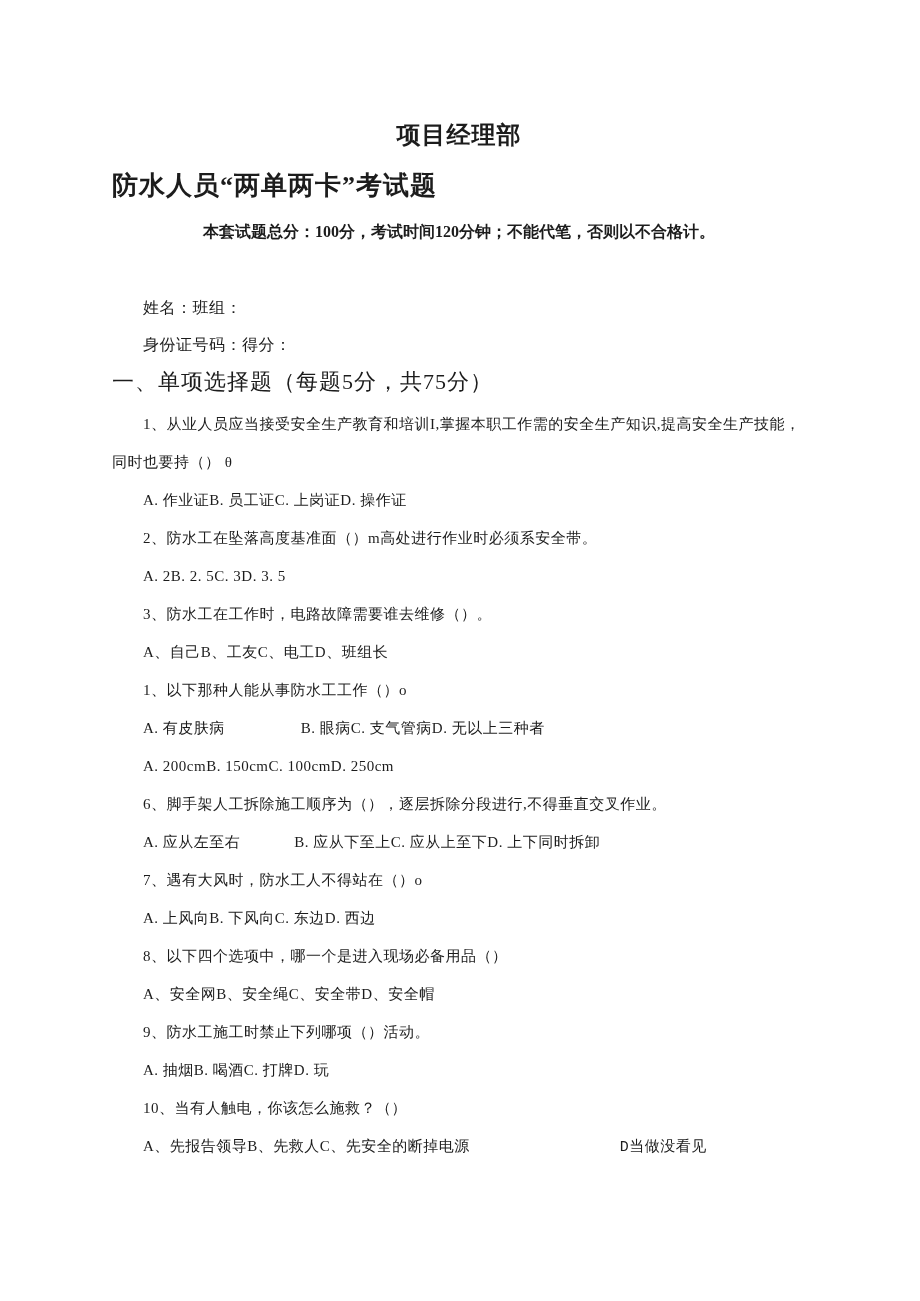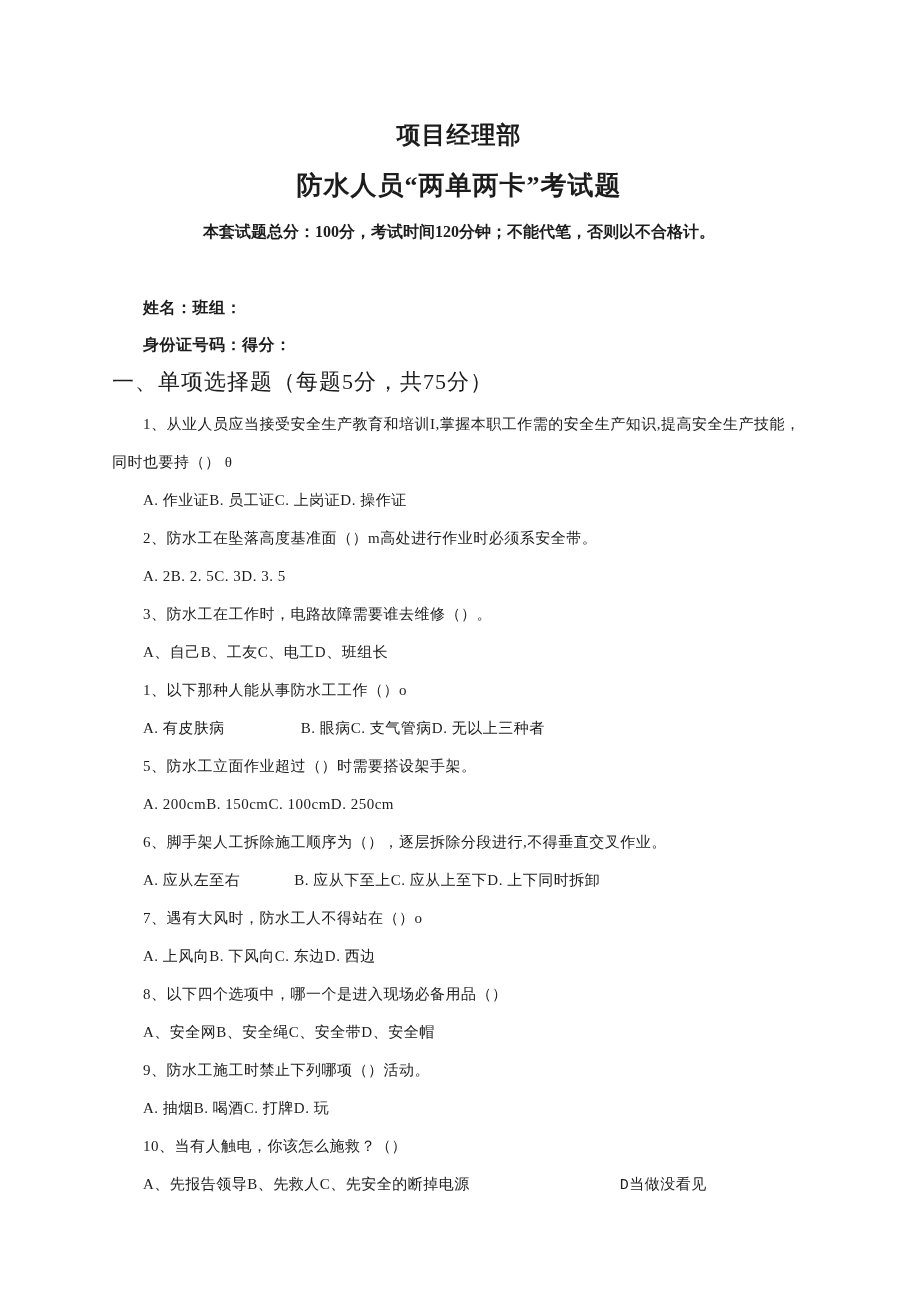--- a/index.html
+++ b/index.html
@@ -24,41 +24,40 @@
   .title1 {
     margin: 0;
     text-align: center;
     font-size: 24px;
     line-height: 30px;
     font-weight: 700;
     letter-spacing: 1px;
   }
   .title2 {
     margin: 18px 0 0 0;
-    text-align: center;
     font-size: 26px;
     line-height: 36px;
     font-weight: 700;
     letter-spacing: 1px;
   }
   .notice {
     margin: 17px 0 16px 0;
     text-align: center;
     font-size: 16px;
     line-height: 22px;
     font-weight: 700;
   }
   .fields {
     margin-top: 53px;
   }
   .field {
     margin: 0 0 0 31px;
     font-size: 16px;
     line-height: 24px;
-    font-weight: 700;
+    font-weight: 400;
     letter-spacing: 0.5px;
   }
   .field + .field {
     margin-top: 13px;
   }
   .section-heading {
     margin: 10px 0 0 0;
     font-size: 22px;
     line-height: 30px;
     font-weight: 400;
@@ -97,21 +96,20 @@
 
   <div class="questions" id="questions">
       <p>1、从业人员应当接受安全生产教育和培训I,掌握本职工作需的安全生产知识,提高安全生产技能，同时也要持（） θ</p>
       <p><span class="opt-seg">A. 作业证B. 员工证C. 上岗证D. 操作证</span></p>
       <p>2、防水工在坠落高度基准面（）m高处进行作业时必须系安全带。</p>
       <p><span class="opt-seg">A. 2B. 2. 5C. 3D. 3. 5</span></p>
       <p>3、防水工在工作时，电路故障需要谁去维修（）。</p>
       <p><span class="opt-seg">A、自己B、工友C、电工D、班组长</span></p>
       <p>1、以下那种人能从事防水工工作（）o</p>
       <p><span class="opt-seg">A. 有皮肤病</span><span class="opt-seg" style="margin-left: 76px;">B. 眼病C. 支气管病D. 无以上三种者</span></p>
-      <p>5、防水工立面作业超过（）时需要搭设架手架。</p>
       <p><span class="opt-seg">A. 200cmB. 150cmC. 100cmD. 250cm</span></p>
       <p>6、脚手架人工拆除施工顺序为（），逐层拆除分段进行,不得垂直交叉作业。</p>
       <p><span class="opt-seg">A. 应从左至右</span><span class="opt-seg" style="margin-left: 54px;">B. 应从下至上C. 应从上至下D. 上下同时拆卸</span></p>
       <p>7、遇有大风时，防水工人不得站在（）o</p>
       <p><span class="opt-seg">A. 上风向B. 下风向C. 东边D. 西边</span></p>
       <p>8、以下四个选项中，哪一个是进入现场必备用品（）</p>
       <p><span class="opt-seg">A、安全网B、安全绳C、安全带D、安全帽</span></p>
       <p>9、防水工施工时禁止下列哪项（）活动。</p>
       <p><span class="opt-seg">A. 抽烟B. 喝酒C. 打牌D. 玩</span></p>
       <p>10、当有人触电，你该怎么施救？（）</p>

